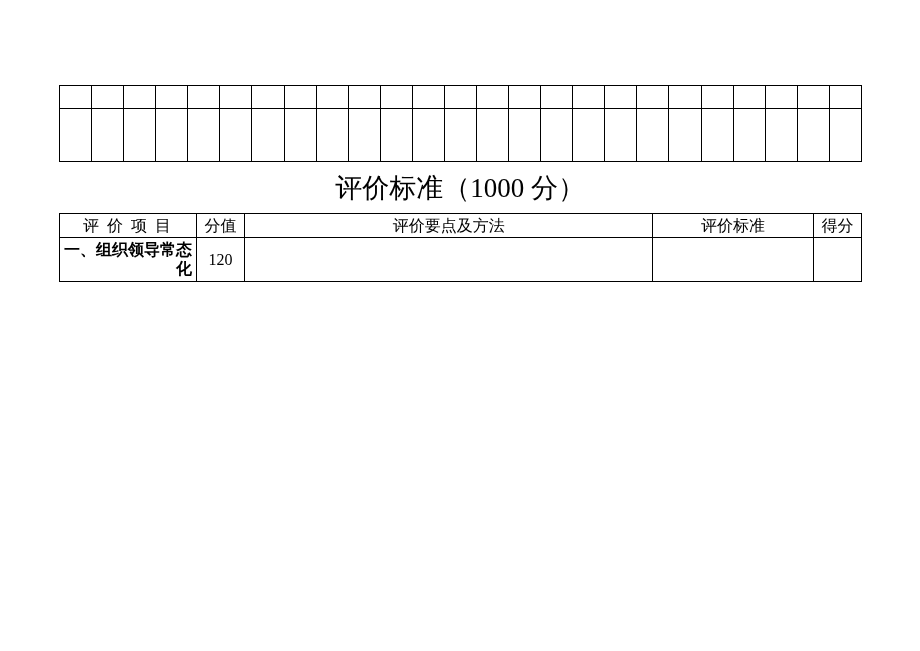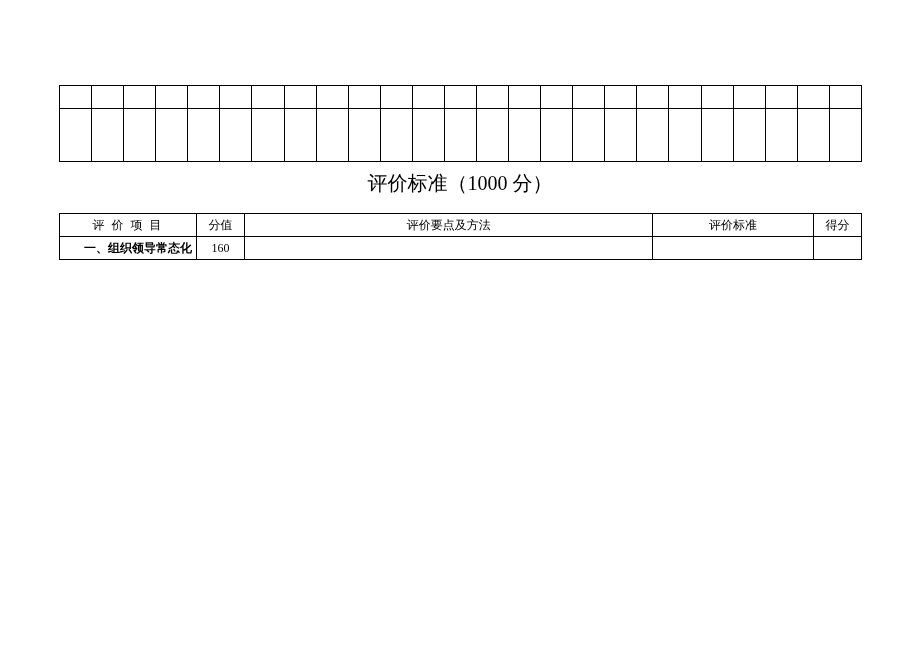--- a/index.html
+++ b/index.html
@@ -34,32 +34,32 @@
     }
     .upper-grid tr:nth-child(2) td {
       height: 52px;
     }
     
     .title {
       position: absolute;
       width: 100%;
       text-align: center;
       top: 170px;
-      font-size: 20px;
+      font-size: 27px;
       font-weight: normal;
       letter-spacing: 0px;
     }
     
     .eval-table {
       position: absolute;
       left: 59px;
       top: 213px;
       width: 803px;
       border-collapse: collapse;
-      font-size: 12px;
+      font-size: 16px;
     }
     .eval-table th, .eval-table td {
       border: 1px solid #000;
       padding: 2px 4px;
       text-align: center;
       vertical-align: middle;
       height: 18px;
       line-height: 1.2;
     }
     .eval-table th {
@@ -166,21 +166,21 @@
     <tbody>
         <tr>
       <th class="col-item">评 价 项 目</th>
       <th class="col-score">分值</th>
       <th class="col-points">评价要点及方法</th>
       <th class="col-method">评价标准</th>
       <th class="col-result">得分</th>
     </tr>
     <tr class="section-row">
       <td>一、组织领导常态化</td>
-      <td>160</td>
+      <td>120</td>
       <td></td>
       <td></td>
       <td></td>
     </tr>
   </tbody>
     </table>
 
 </div>
 
 </body></html>

